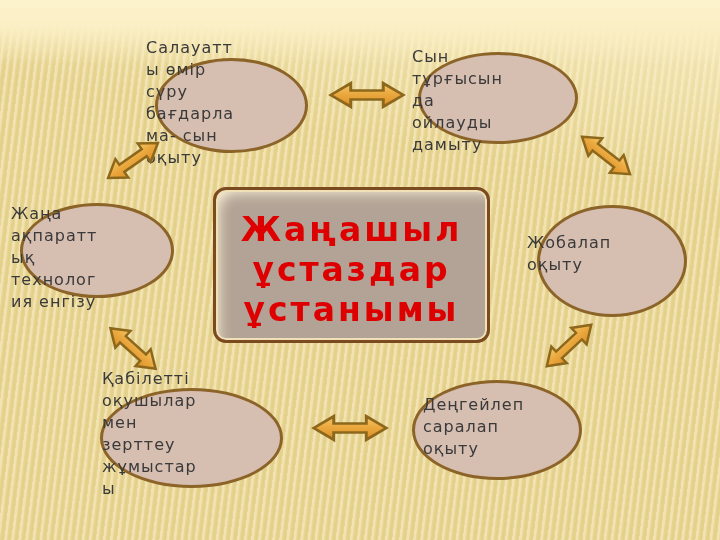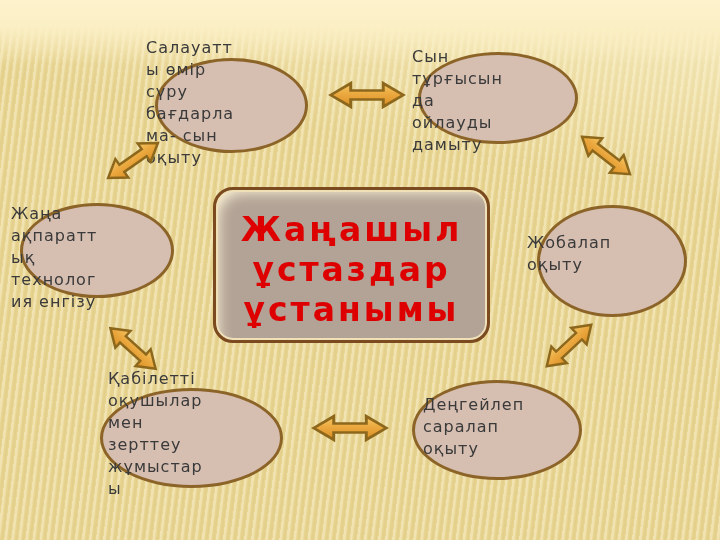--- a/index.html
+++ b/index.html
@@ -13,21 +13,21 @@
       linear-gradient(to bottom, #FCF2CC 0px, #FBEFC5 26px, rgba(251,239,197,0) 64px),
       linear-gradient(190deg, rgba(252,244,208,0.55) 8%, rgba(252,244,208,0) 30%),
       repeating-linear-gradient(97deg,
         rgba(255,252,235,0.35) 0px, rgba(255,252,235,0.35) 2px,
         rgba(222,198,130,0) 3px, rgba(180,150,80,0.12) 5px,
         rgba(222,198,130,0) 7px);
   }
   
   .center-box{
     position:absolute;left:213px;top:187px;width:277px;height:156px;
-    box-sizing:border-box;border-radius:20px;
+    box-sizing:border-box;border-radius:13px;
     background:#B3A396;
     border:3px solid #7B4A1E;
     box-shadow: inset 0 0 0 2px #EFE0B8, inset 10px 10px 14px -8px #FFF6D8;
     display:flex;align-items:center;justify-content:center;
     padding-top:10px;
   }
   .center-text{
     color:#DE0000;font-weight:bold;font-size:33px;line-height:40px;
     letter-spacing:3px;text-align:center;white-space:pre-line;
   }
@@ -44,21 +44,21 @@
   .o-br{left:412px;top:380px;width:170px;height:100px}
   .oval-text{
     position:absolute;text-align:left;
     font-size:16px;line-height:22px;letter-spacing:1px;
     color:#3A3A3A;white-space:pre-line;
   }
   .t-tl{left:146px;top:37px;width:170px}
   .t-tr{left:412px;top:46px;width:170px}
   .t-l {left:11px; top:203px;width:170px}
   .t-r {left:527px;top:232px;width:170px}
-  .t-bl{left:108px;top:368px;width:170px}
+  .t-bl{left:102px;top:368px;width:170px}
   .t-br{left:423px;top:394px;width:170px}
   
   .arrow{position:absolute;overflow:visible}
   .a-top   {left:330px;top:82px; width:74px;height:26px}
   .a-bottom{left:313px;top:415px;width:74px;height:26px}
   .a-tl{left:102px;top:148px;width:62px;height:25px;transform:rotate(-35deg)}
   .a-tr{left:575px;top:143px;width:62px;height:25px;transform:rotate(38deg)}
   .a-bl{left:102px;top:336px;width:62px;height:25px;transform:rotate(42deg)}
   .a-br{left:538px;top:333px;width:62px;height:25px;transform:rotate(-43deg)}
 </style>

